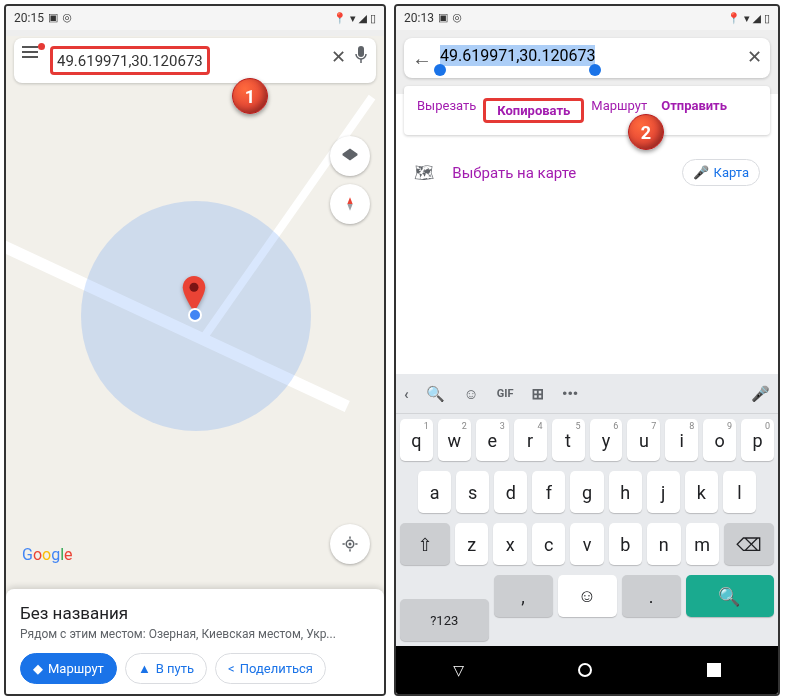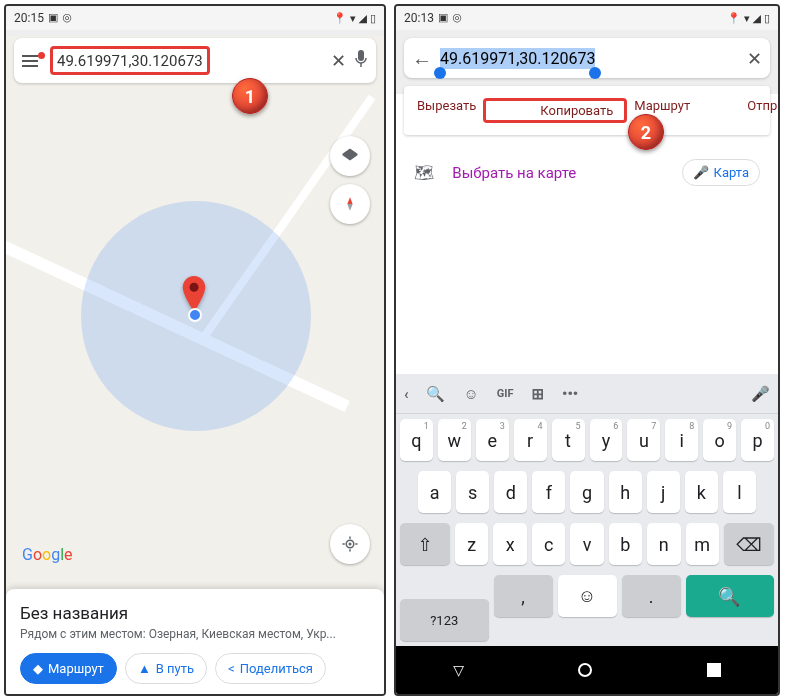--- a/index.html
+++ b/index.html
@@ -5,21 +5,21 @@
 * { margin: 0; padding: 0; box-sizing: border-box; font-family: Roboto, Arial, sans-serif; }
 body { background: #fff; width: 792px; height: 700px; display: flex; gap: 8px; padding: 4px; }
 .phone { border: 2px solid #333; border-radius: 4px; background: #eee; position: relative; overflow: hidden; height: 692px; }
 .phone-left { width: 382px; }
 .phone-right { width: 386px; }
 .status-bar { background: #f5f5f5; height: 24px; display: flex; align-items: center; padding: 0 8px; font-size: 12px; color: #333; }
 .status-left { flex: 1; display: flex; gap: 4px; }
 .status-right { display: flex; gap: 3px; align-items: center; }
 .status-icon { font-size: 11px; }
 
-.search-container { background: #fff; margin: 8px; border-radius: 8px; box-shadow: 0 1px 3px rgba(0,0,0,0.2); display: flex; align-items: center; padding: 8px; gap: 8px; position: relative; z-index: 5; }
+.search-container { background: #fff; margin: 8px; border-radius: 8px; box-shadow: 0 1px 3px rgba(0,0,0,0.2); display: flex; padding: 8px; gap: 8px; position: relative; z-index: 5; }
 .menu-icon { width: 20px; position: relative; }
 .menu-icon::after { content: ''; position: absolute; top: -3px; right: -3px; width: 7px; height: 7px; background: #e53935; border-radius: 50%; }
 .menu-lines { display: flex; flex-direction: column; gap: 3px; }
 .menu-line { width: 16px; height: 2px; background: #555; }
 
 .search-text-wrap { flex: 1; }
 .highlight-box { border: 3px solid #e53935; border-radius: 4px; padding: 2px 4px; display: inline-block; }
 .search-text { font-size: 15px; color: #333; }
 .search-text-selected { background: #accef7; color: #000; padding: 1px 0; position: relative; }
 .selection-handle { position: absolute; width: 12px; height: 12px; background: #1a73e8; border-radius: 50%; }
@@ -51,24 +51,24 @@
 .card-actions { display: flex; gap: 8px; }
 .action-btn { border-radius: 18px; padding: 7px 12px; font-size: 13px; display: flex; align-items: center; gap: 5px; border: 1px solid #dadce0; background: #fff; color: #1a73e8; white-space: nowrap; }
 .action-btn.primary { background: #1a73e8; color: #fff; border-color: #1a73e8; }
 
 .marker { position: absolute; width: 36px; height: 36px; background: radial-gradient(circle at 35% 30%, #ff6a3d, #d32f2f); border-radius: 50%; box-shadow: inset -3px -3px 6px rgba(0,0,0,0.3), 0 2px 4px rgba(0,0,0,0.4); color: #fff; font-size: 18px; font-weight: bold; display: flex; align-items: center; justify-content: center; border: 1px solid #b71c1c; z-index: 10; }
 .marker-1 { top: 72px; left: 226px; }
 .marker-2 { top: 108px; left: 232px; }
 
 
 .back-arrow { font-size: 20px; color: #555; }
-.context-menu { background: #fff; margin: 0 8px; border-radius: 4px; box-shadow: 0 1px 3px rgba(0,0,0,0.2); display: flex; padding: 12px 6px; font-size: 13px; color: #7f1d1d; position: relative; z-index: 5; }
+.context-menu { background: #fff; margin: 0 8px; border-radius: 4px; box-shadow: 0 1px 3px rgba(0,0,0,0.2); display: flex; padding: 12px 6px; font-size: 13px; color: #a21caf; position: relative; z-index: 5; }
 .ctx-item { padding: 0 7px; white-space: nowrap; }
 .ctx-highlight { border: 3px solid #e53935; border-radius: 4px; padding: 2px 4px; }
-.ctx-bold { font-weight: 400; margin-left: 43px; }
+.ctx-bold { font-weight: 700; }
 
 .map-select-row { display: flex; align-items: center; padding: 14px 18px; gap: 18px; background: #fff; margin-top: 10px; }
 .map-select-icon { font-size: 16px; color: #5f6368; }
 .map-select-text { flex: 1; font-size: 15px; color: #a21caf; }
 .map-chip { border: 1px solid #dadce0; border-radius: 16px; padding: 5px 10px; font-size: 13px; color: #1a73e8; display: flex; align-items: center; gap: 4px; }
 
 .keyboard { position: absolute; bottom: 48px; left: 0; right: 0; background: #e8eaed; }
 .kb-toolbar { display: flex; align-items: center; padding: 6px 8px; gap: 18px; border-bottom: 1px solid #d2d4d7; height: 40px; }
 .kb-tool { color: #5f6368; font-size: 15px; font-weight: bold; }
 .kb-tool.small { font-size: 11px; }

